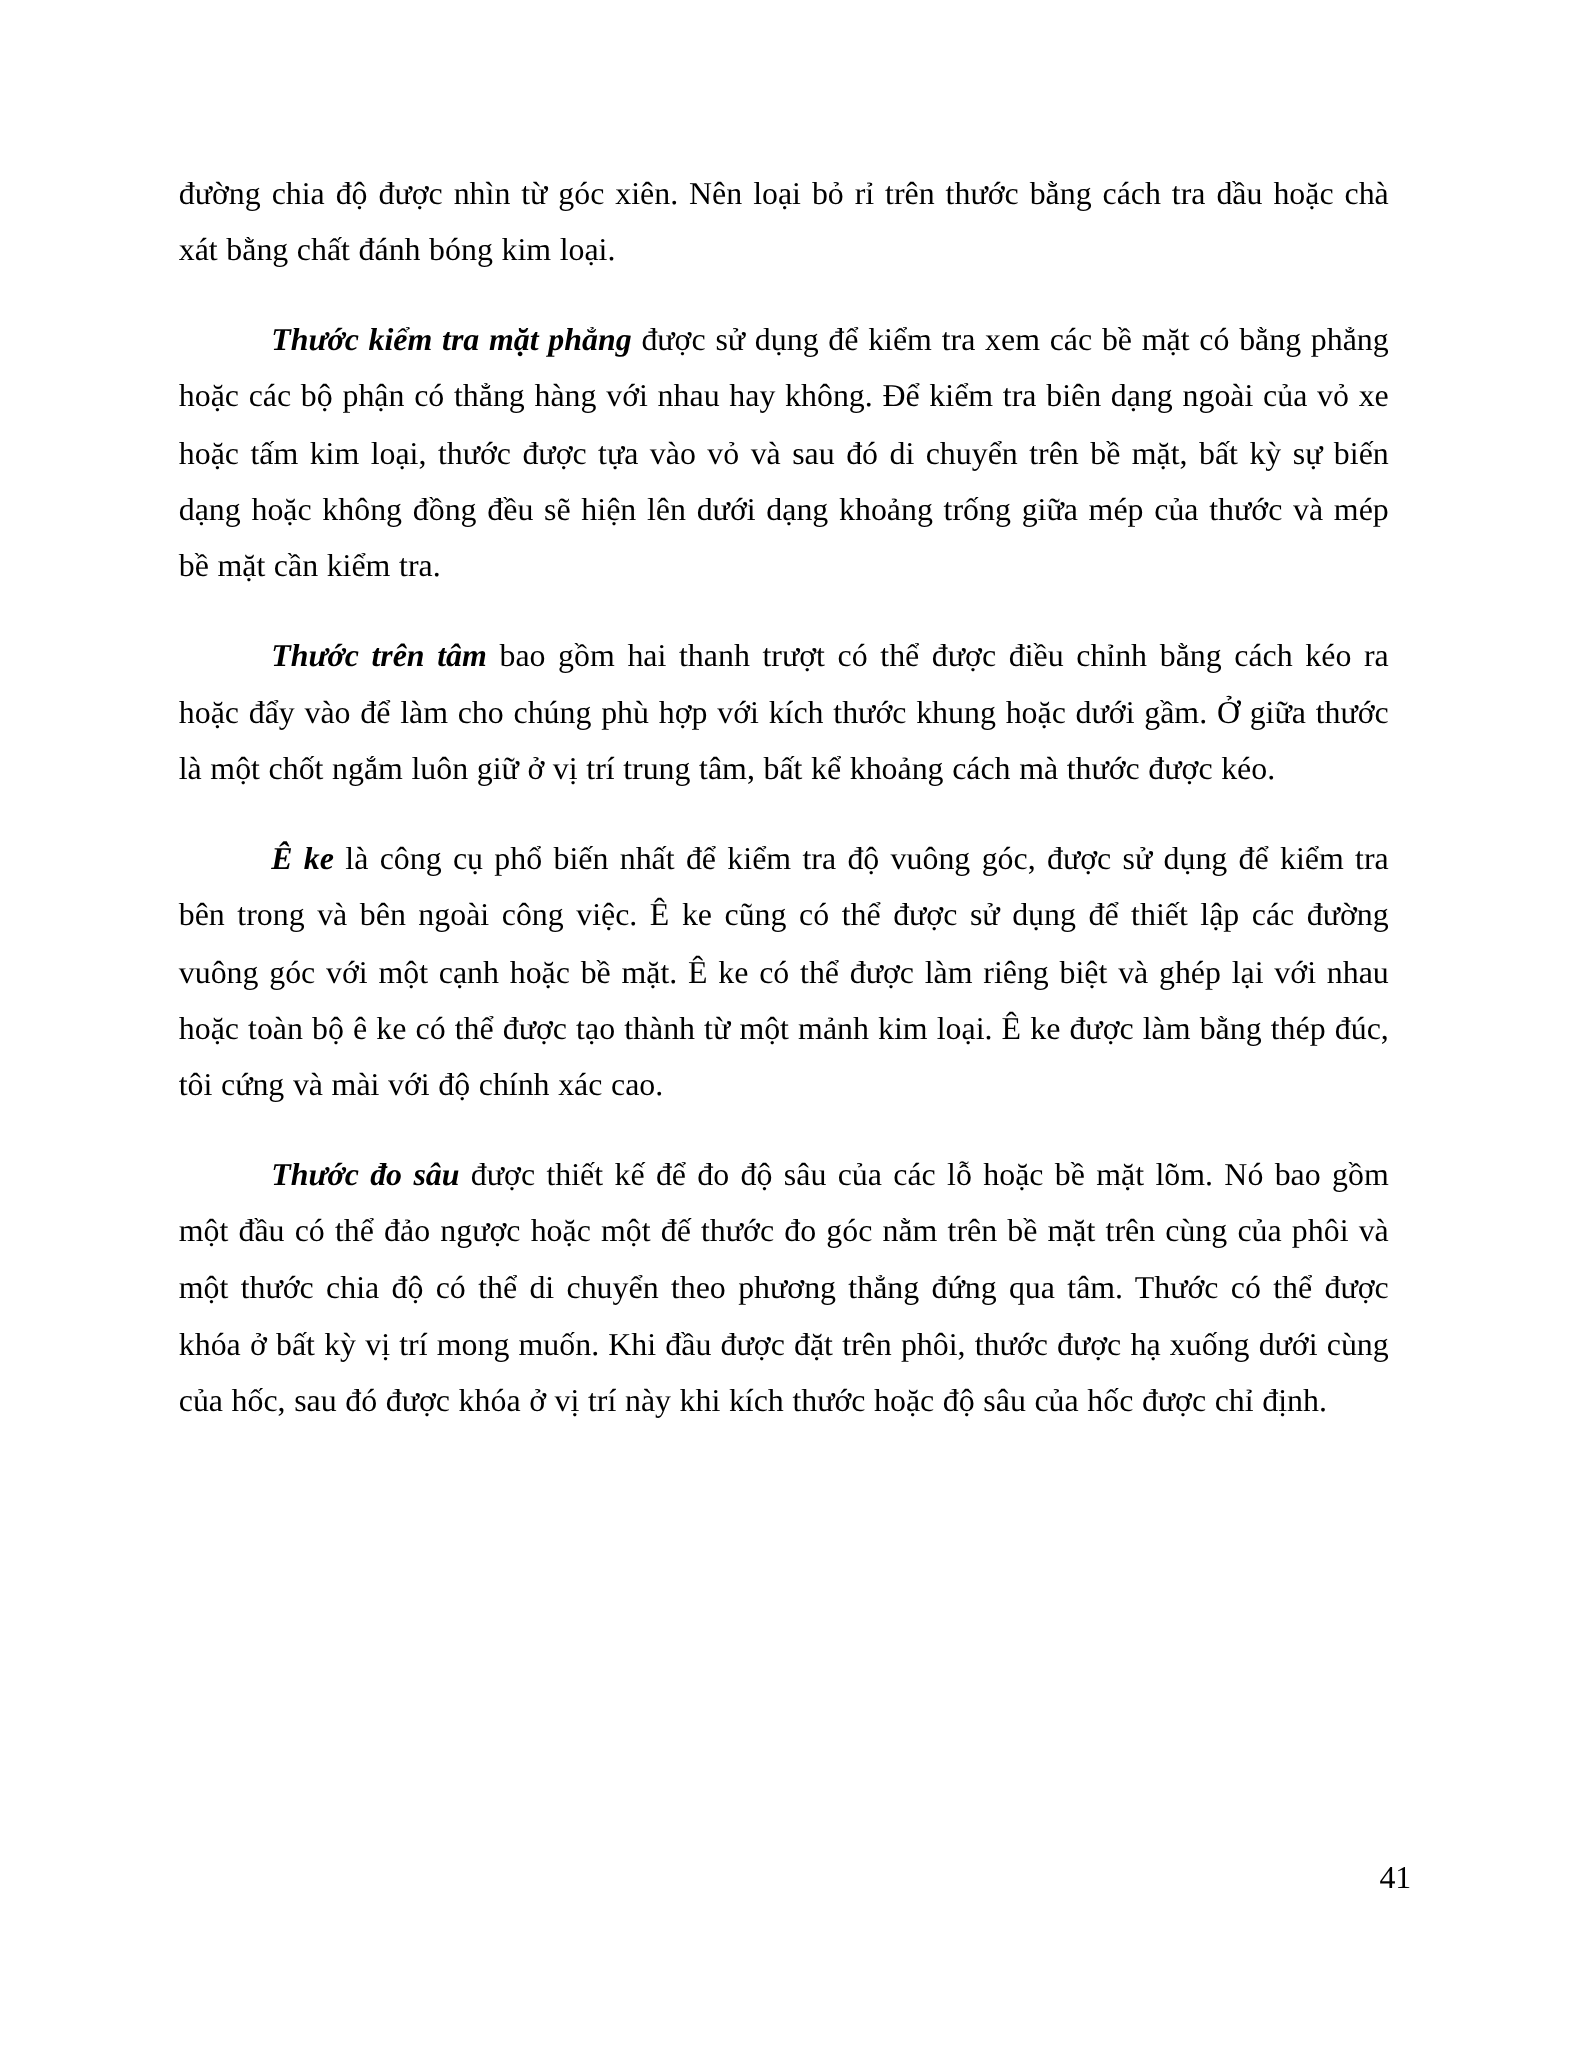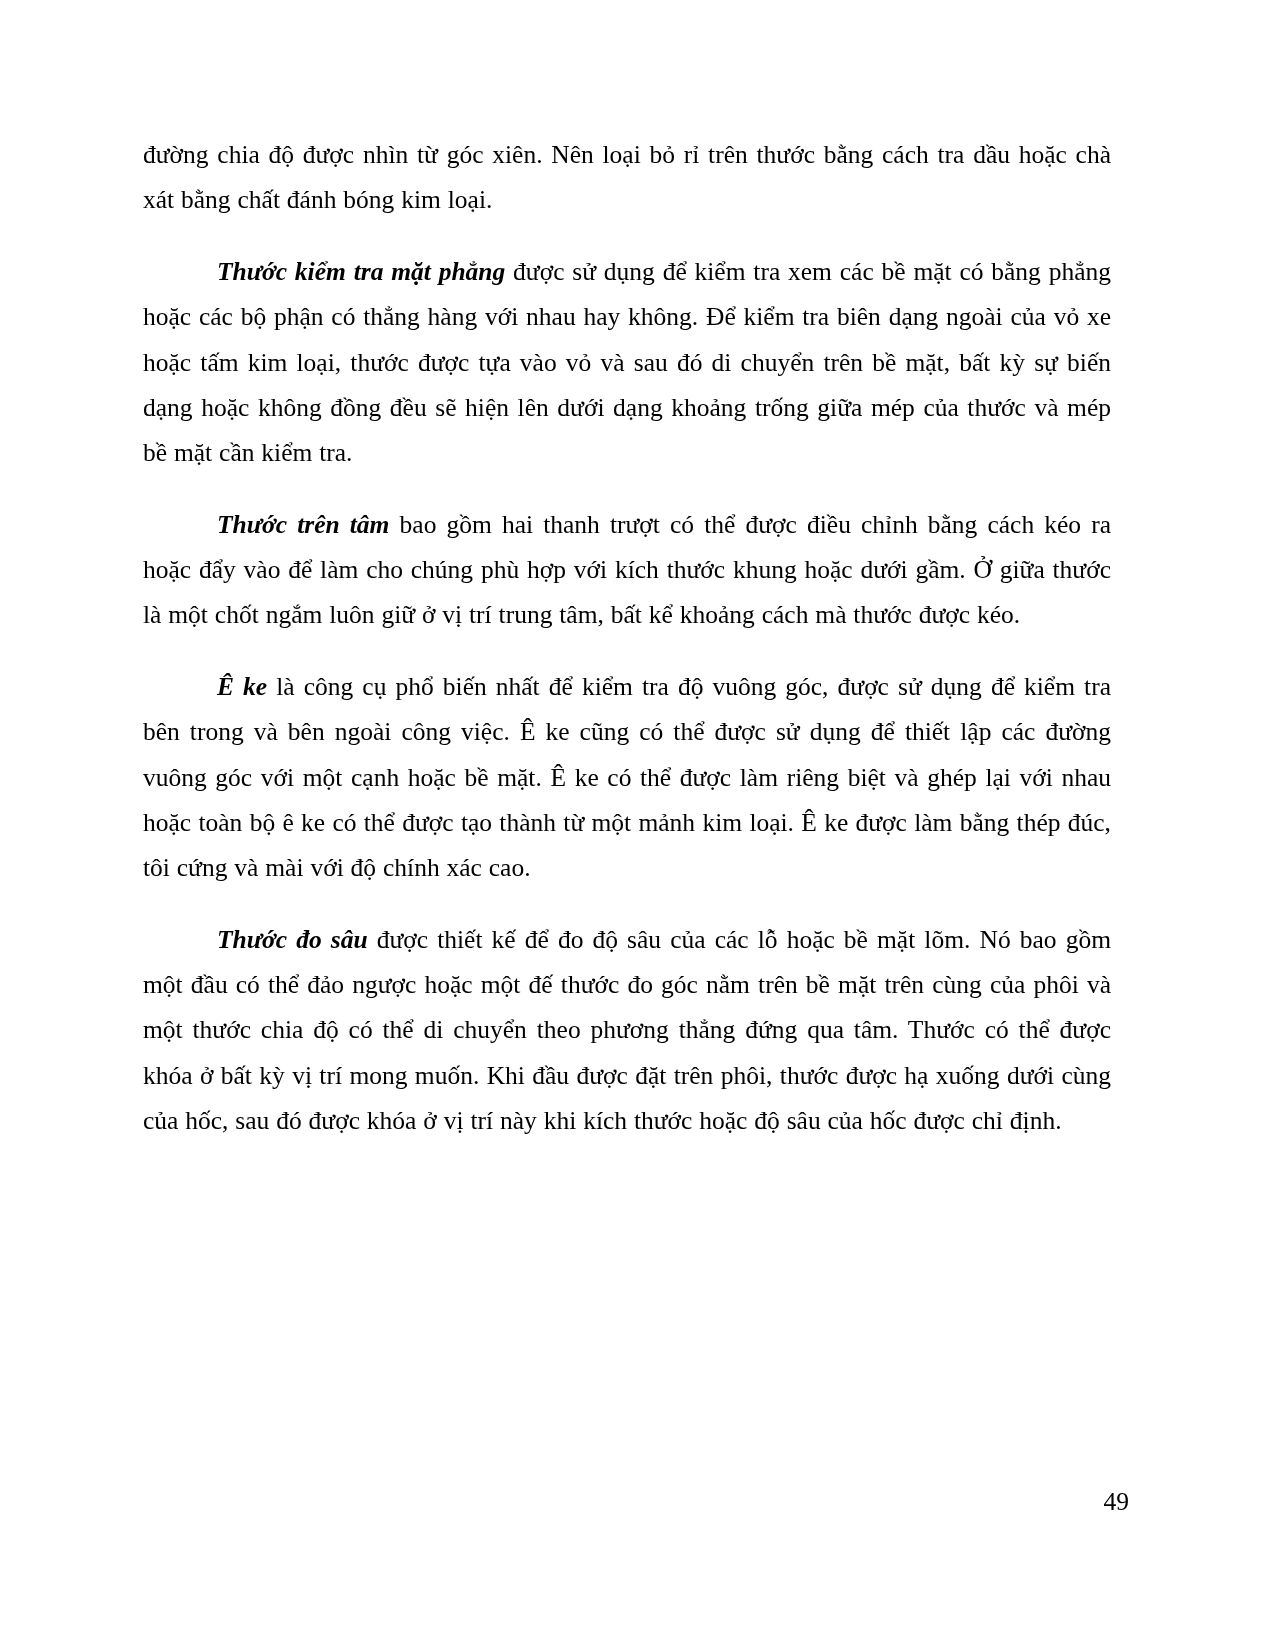--- a/index.html
+++ b/index.html
@@ -70,15 +70,15 @@
     <p class="para indent">
       <span class="term">Ê ke</span><span> là công cụ phổ biến nhất để kiểm tra độ vuông góc, được sử dụng để kiểm tra bên trong và bên ngoài công việc. Ê ke cũng có thể được sử dụng để thiết lập các đường vuông góc với một cạnh hoặc bề mặt. Ê ke có thể được làm riêng biệt và ghép lại với nhau hoặc toàn bộ ê ke có thể được tạo thành từ một mảnh kim loại. Ê ke được làm bằng thép đúc, tôi cứng và mài với độ chính xác cao.</span>
     </p>
 
     <p class="para indent">
       <span class="term">Thước đo sâu</span><span> được thiết kế để đo độ sâu của các lỗ hoặc bề mặt lõm. Nó bao gồm một đầu có thể đảo ngược hoặc một đế thước đo góc nằm trên bề mặt trên cùng của phôi và một thước chia độ có thể di chuyển theo phương thẳng đứng qua tâm. Thước có thể được khóa ở bất kỳ vị trí mong muốn. Khi đầu được đặt trên phôi, thước được hạ xuống dưới cùng của hốc, sau đó được khóa ở vị trí này khi kích thước hoặc độ sâu của hốc được chỉ định.</span>
     </p>
 
   </div>
 
-  <div class="page-number">49</div>
+  <div class="page-number">41</div>
 
 </div>
 
 </body></html>

